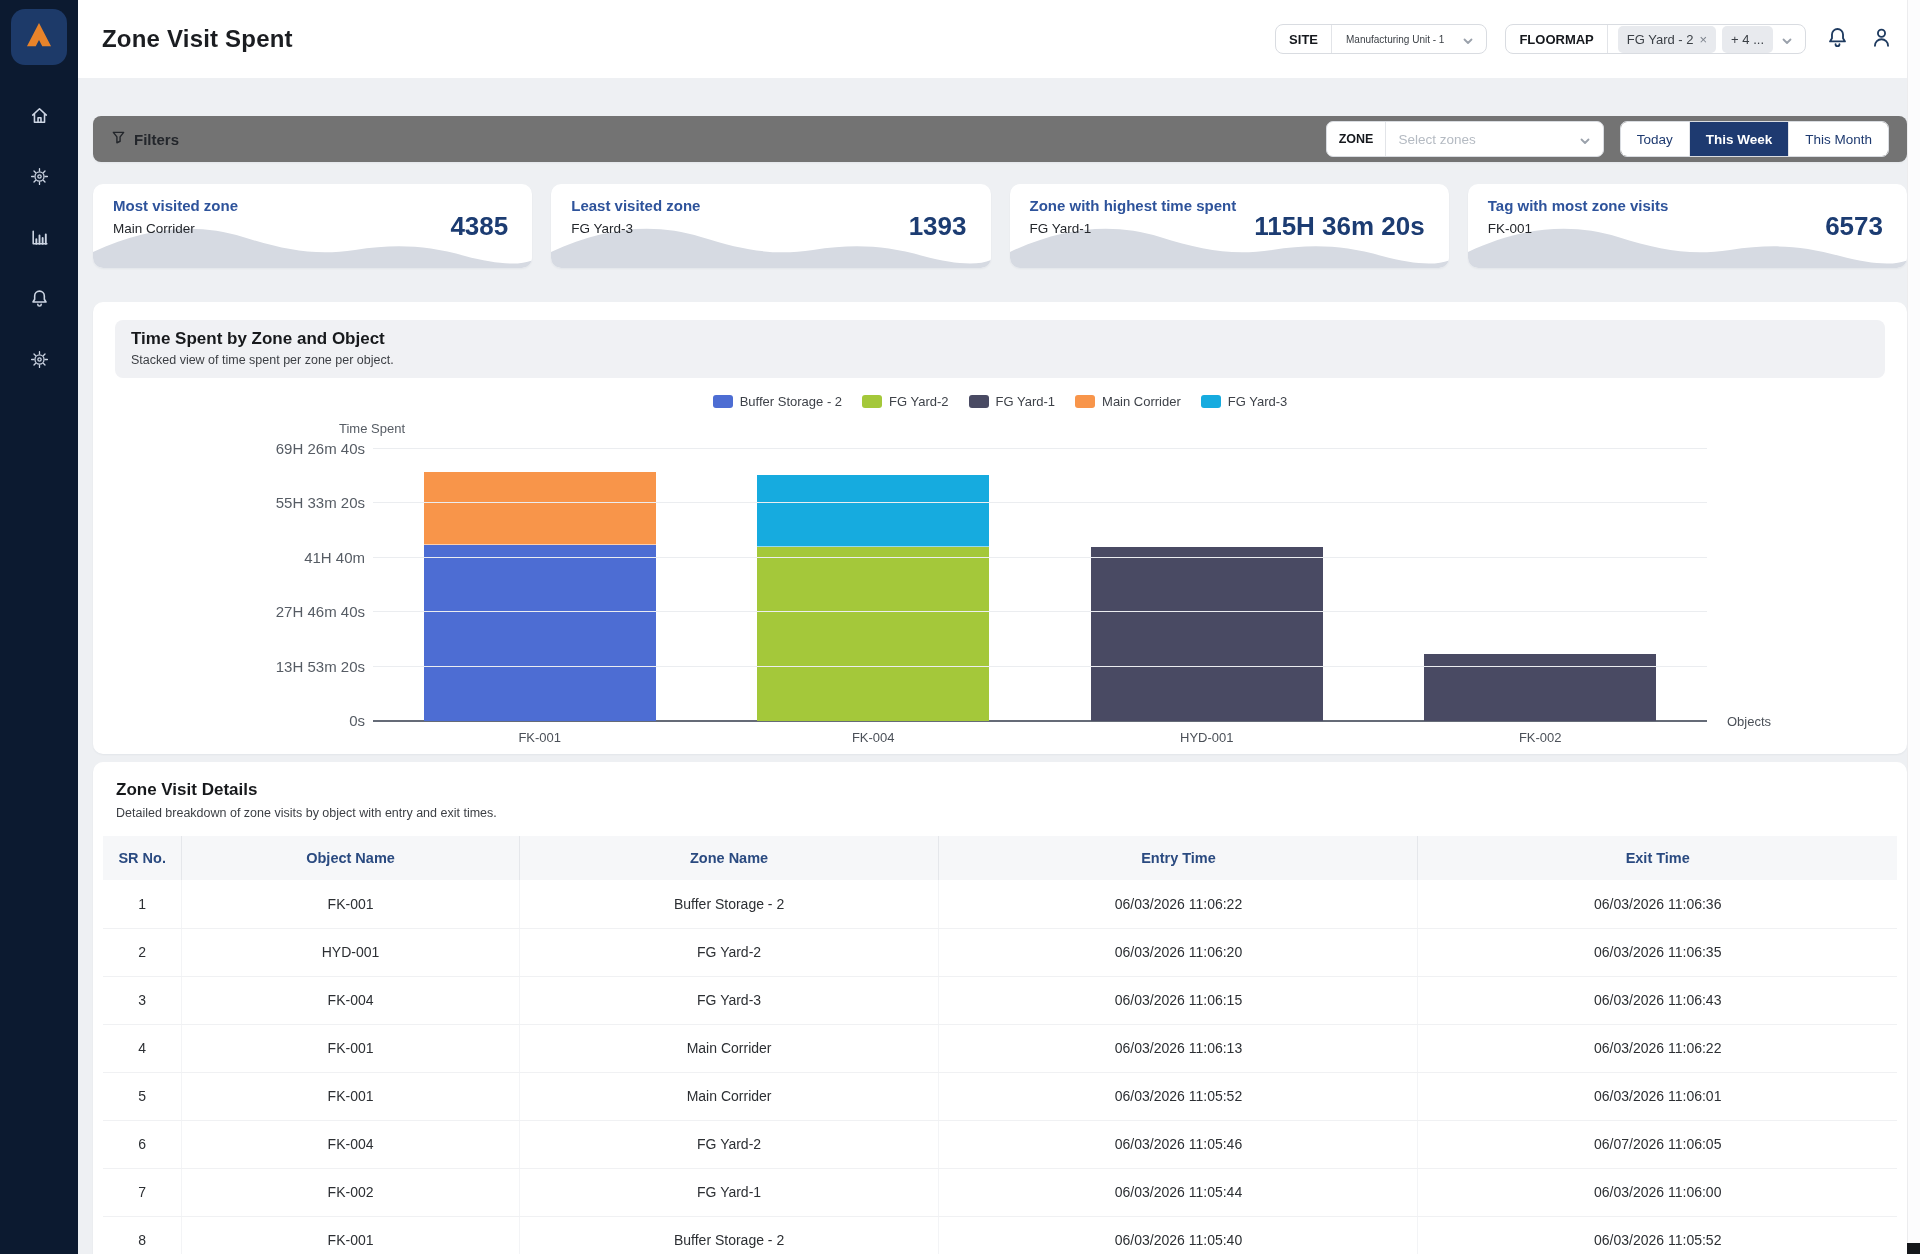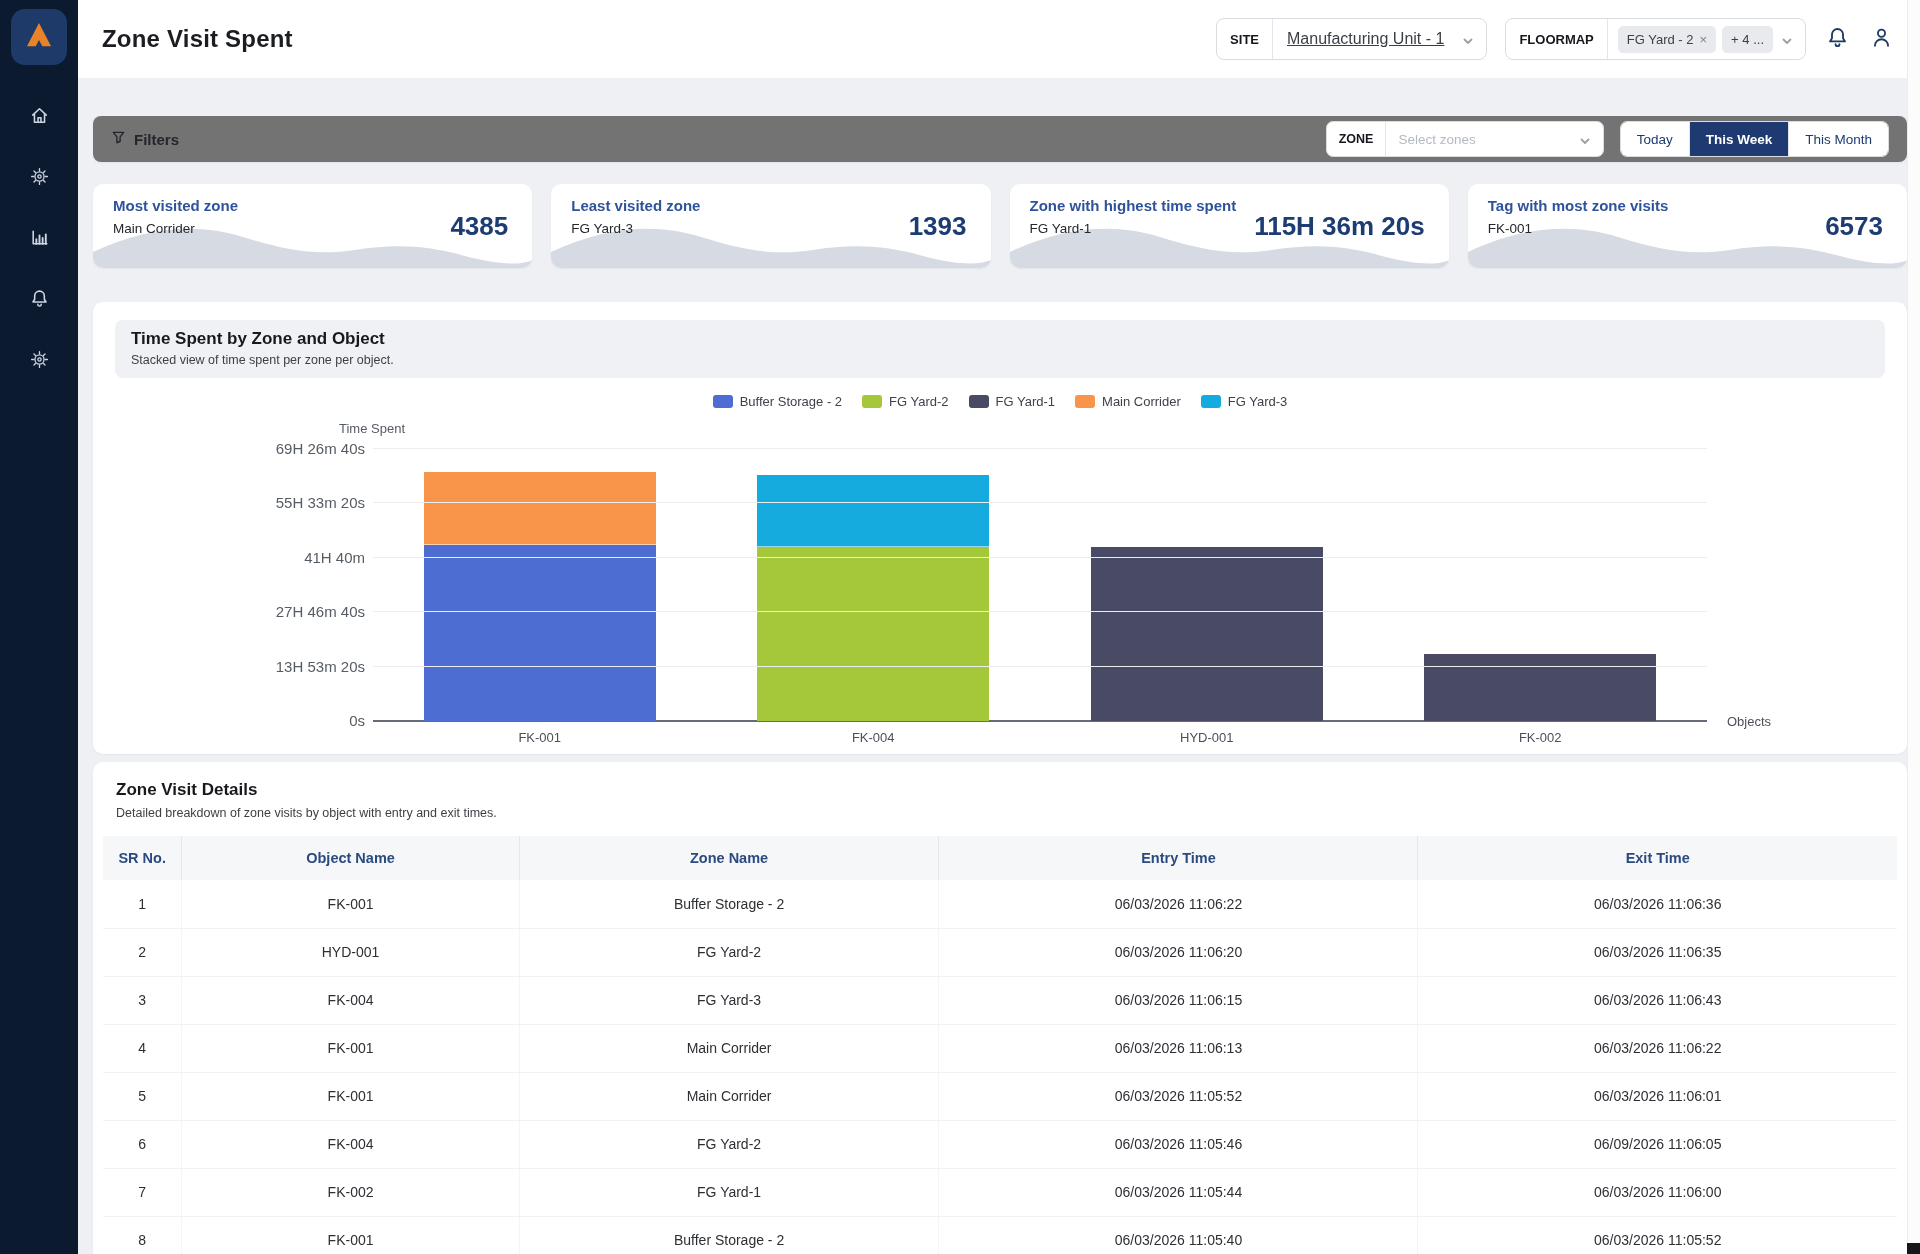--- a/index.html
+++ b/index.html
@@ -15,23 +15,23 @@
   .nav-btn { width:36px; height:36px; display:flex; align-items:center; justify-content:center; cursor:pointer; border-radius:8px; }
   .nav-btn svg { stroke:#cdd5e3; fill:none; stroke-width:1.5; stroke-linecap:round; stroke-linejoin:round; }
 
   
   .main { flex:1; display:flex; flex-direction:column; min-width:0; }
 
   
   .topbar { height:78px; background:#fff; display:flex; align-items:center; padding:0 26px 0 24px; flex-shrink:0; }
   .page-title { font-size:24px; font-weight:700; color:#1b1d21; letter-spacing:.2px; }
   .topbar-right { margin-left:auto; display:flex; align-items:center; gap:18px; }
-  .select-group { display:flex; align-items:center; height:42px; border:1px solid #d9dce1; border-radius:8px; background:#fff; cursor:pointer; }
+  .select-group { display:flex; align-items:center; height:30px; border:1px solid #d9dce1; border-radius:8px; background:#fff; cursor:pointer; }
   .select-group .grp-label { font-size:13px; font-weight:700; color:#15181d; padding:0 13px; height:100%; display:flex; align-items:center; border-right:1px solid #e2e4e8; }
-  .select-group .grp-value { font-size:16px; color:#3a3f45; padding:0 14px; white-space:nowrap;text-decoration:underline; }
+  .select-group .grp-value { font-size:10px; color:#3a3f45; padding:0 14px; white-space:nowrap; }
   .chev { width:12px; height:12px; margin:0 12px 0 4px; }
   .chev svg { stroke:#9aa1ab; fill:none; stroke-width:1.8; stroke-linecap:round; stroke-linejoin:round; }
   .chips { display:flex; align-items:center; gap:6px; padding:0 4px 0 10px; }
   .chip { background:#e8eaee; border-radius:5px; font-size:13px; color:#3a3f45; padding:6px 9px; display:flex; align-items:center; gap:6px; white-space:nowrap; }
   .chip .x { color:#7c828c; font-size:13px; cursor:pointer; }
   .icon-btn { width:26px; height:26px; display:flex; align-items:center; justify-content:center; cursor:pointer; }
   .icon-btn svg { stroke:#1e3a5f; fill:none; stroke-width:1.6; stroke-linecap:round; stroke-linejoin:round; }
 
   
   .content { flex:1; padding:38px 13px 0 15px; overflow:hidden; position:relative; }
@@ -401,21 +401,21 @@
                 <td>FK-001</td>
                 <td>Main Corrider</td>
                 <td>06/03/2026 11:05:52</td>
                 <td>06/03/2026 11:06:01</td>
               </tr>
               <tr>
                 <td>6</td>
                 <td>FK-004</td>
                 <td>FG Yard-2</td>
                 <td>06/03/2026 11:05:46</td>
-                <td>06/09/2026 11:06:05</td>
+                <td>06/07/2026 11:06:05</td>
               </tr>
               <tr>
                 <td>7</td>
                 <td>FK-002</td>
                 <td>FG Yard-1</td>
                 <td>06/03/2026 11:05:44</td>
                 <td>06/03/2026 11:06:00</td>
               </tr>
               <tr>
                 <td>8</td>

